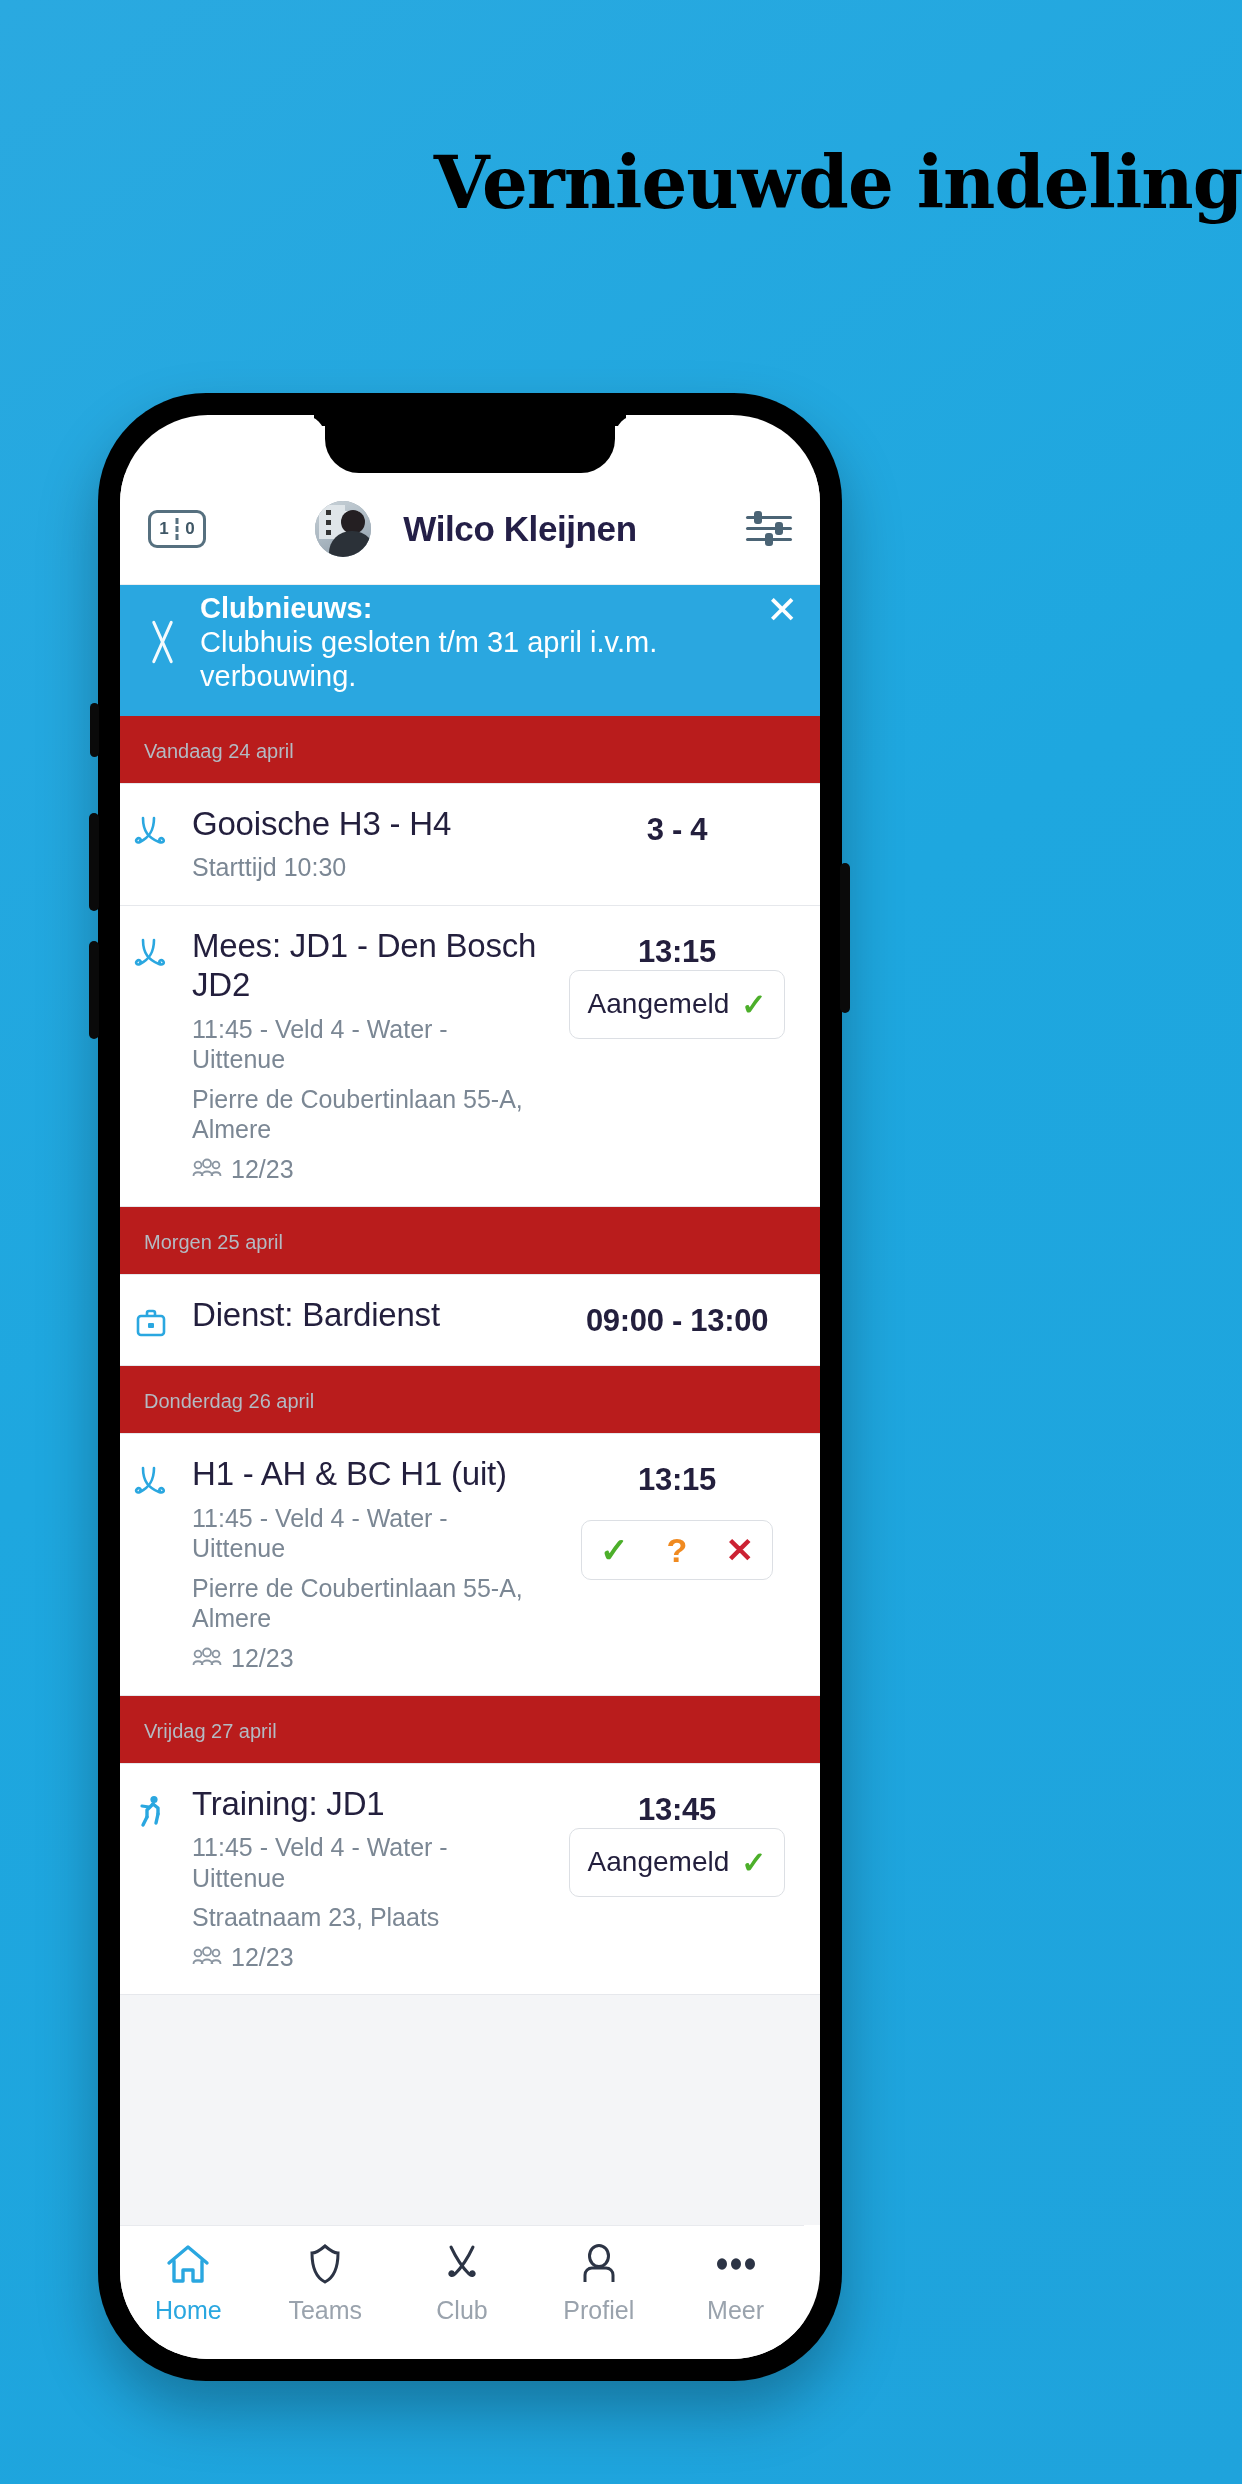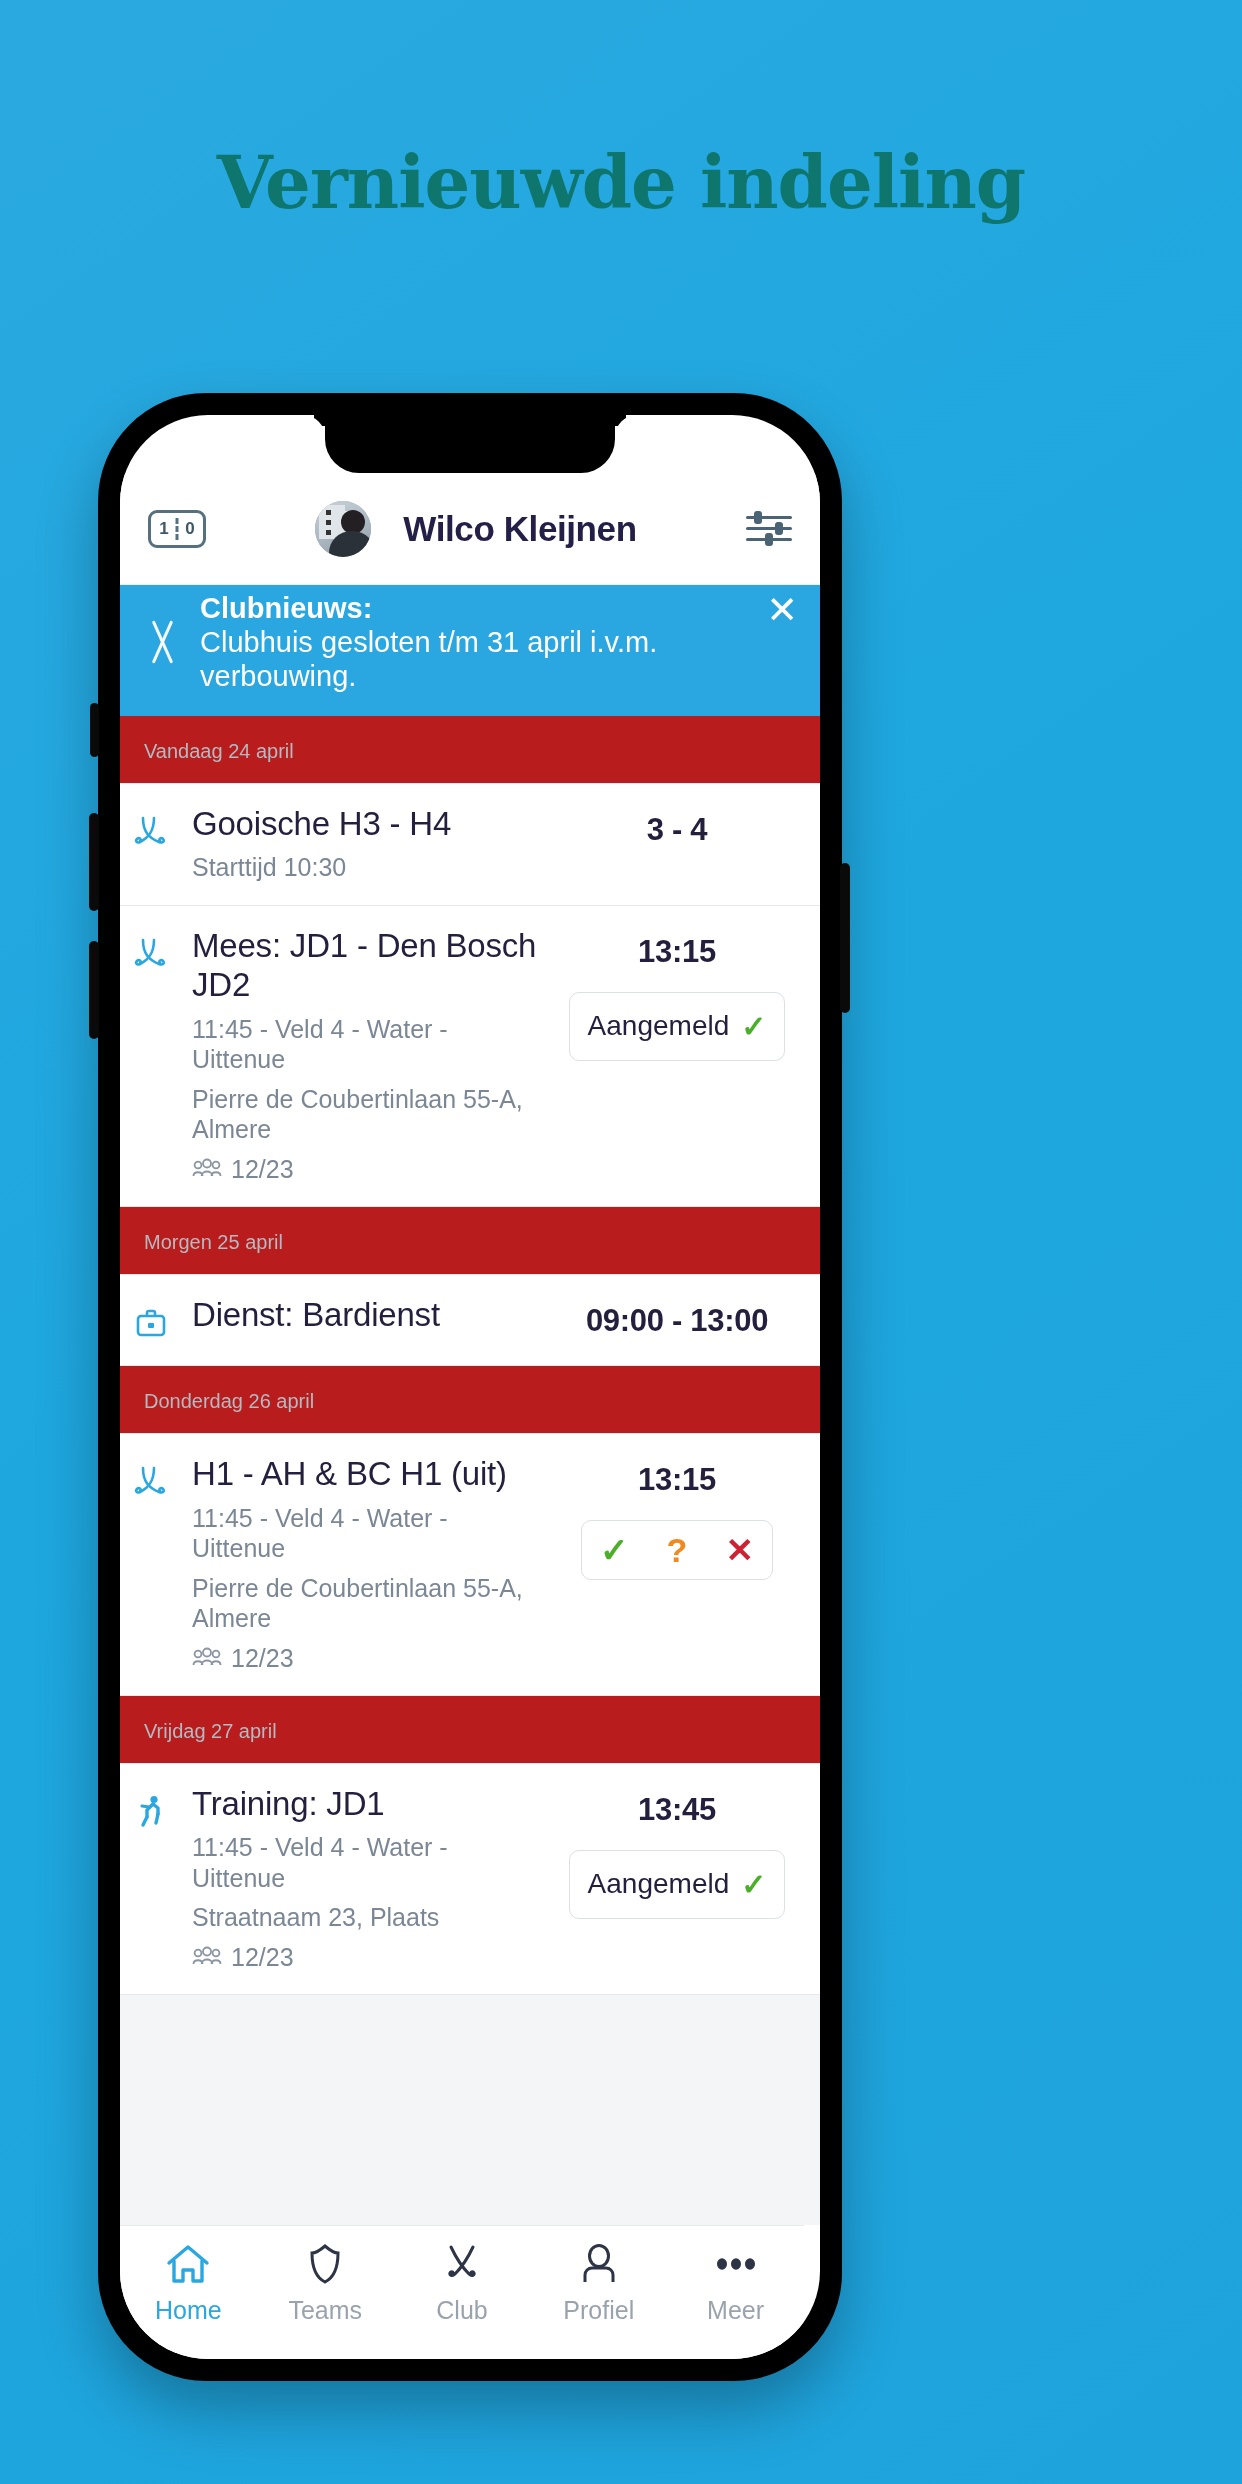--- a/index.html
+++ b/index.html
@@ -11,22 +11,22 @@
   body {
     background: linear-gradient(145deg, #2aa9e0 0%, #1ea7df 45%, #1fa3dc 100%);
     position: relative;
   }
 
   
   .headline {
     position: absolute;
     top: 140px;
     left: 0; right: 0;
-    text-align: center;
-    color: #0f766e;
+    text-align: right;
+    color: #000000;
     font-family: "DejaVu Serif", "Liberation Serif", serif;
     font-weight: bold;
     font-size: 72px;
     letter-spacing: -1px;
   }
 
   
   .phone {
     position: absolute;
     left: 98px;
@@ -274,21 +274,20 @@
     font-size: 31px;
     font-weight: 700;
     color: #231f3d;
     padding-top: 8px;
     white-space: nowrap;
     letter-spacing: -0.3px;
   }
   .ev-time.wide { font-size: 31px; }
 
   .pill {
-    margin-top: 22px;
     border: 1px solid #dcdfe4;
     border-radius: 10px;
     background: #fff;
     padding: 16px 18px;
     font-size: 28px;
     color: #231f3d;
     display: flex;
     align-items: center;
     gap: 12px;
     white-space: nowrap;

